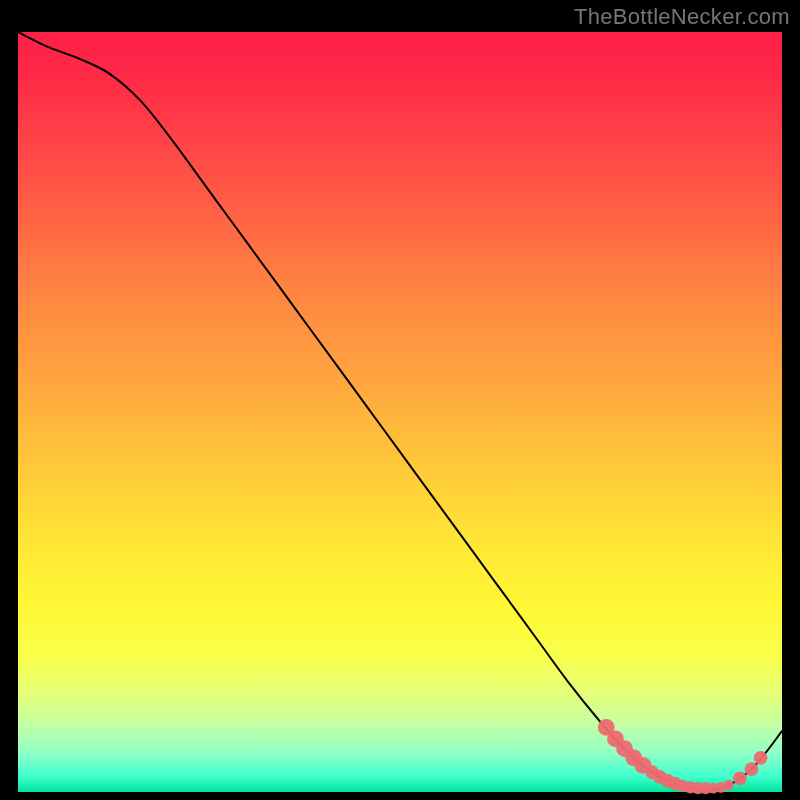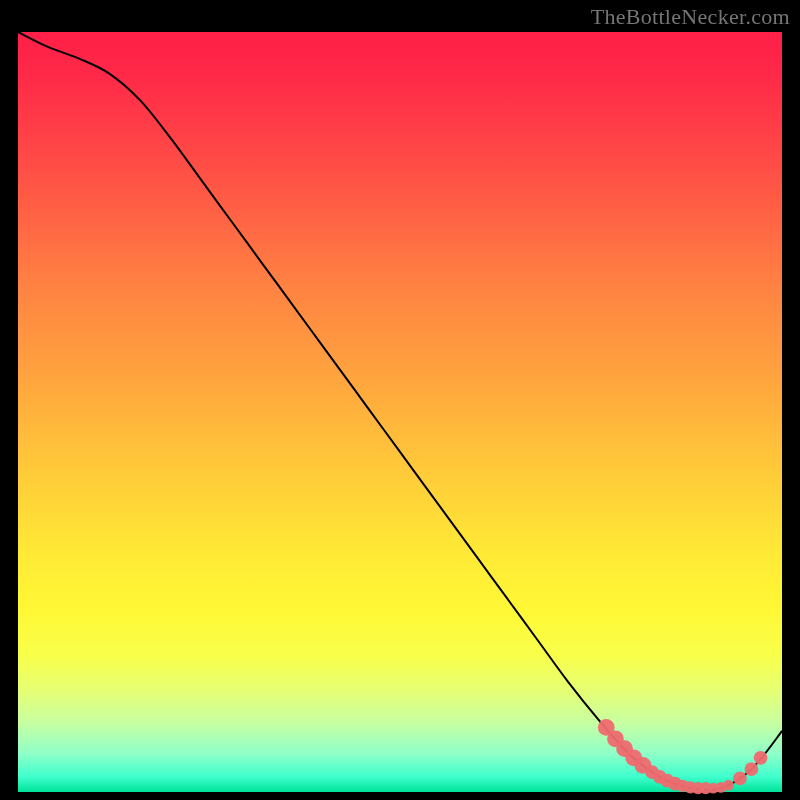--- a/index.html
+++ b/index.html
@@ -7,21 +7,21 @@
   .stage {
     position: relative;
     width: 800px;
     height: 800px;
     background: #000;
   }
   .attribution {
     position: absolute;
     top: 4px;
     right: 10px;
-    font-family: Liberation Serif, serif;
+    font-family: Liberation Sans, sans-serif;
     font-size: 22px;
     color: #757575;
     letter-spacing: 0.3px;
     font-weight: 400;
   }
   .plot {
     position: absolute;
     left: 18px;
     top: 32px;
     width: 764px;

